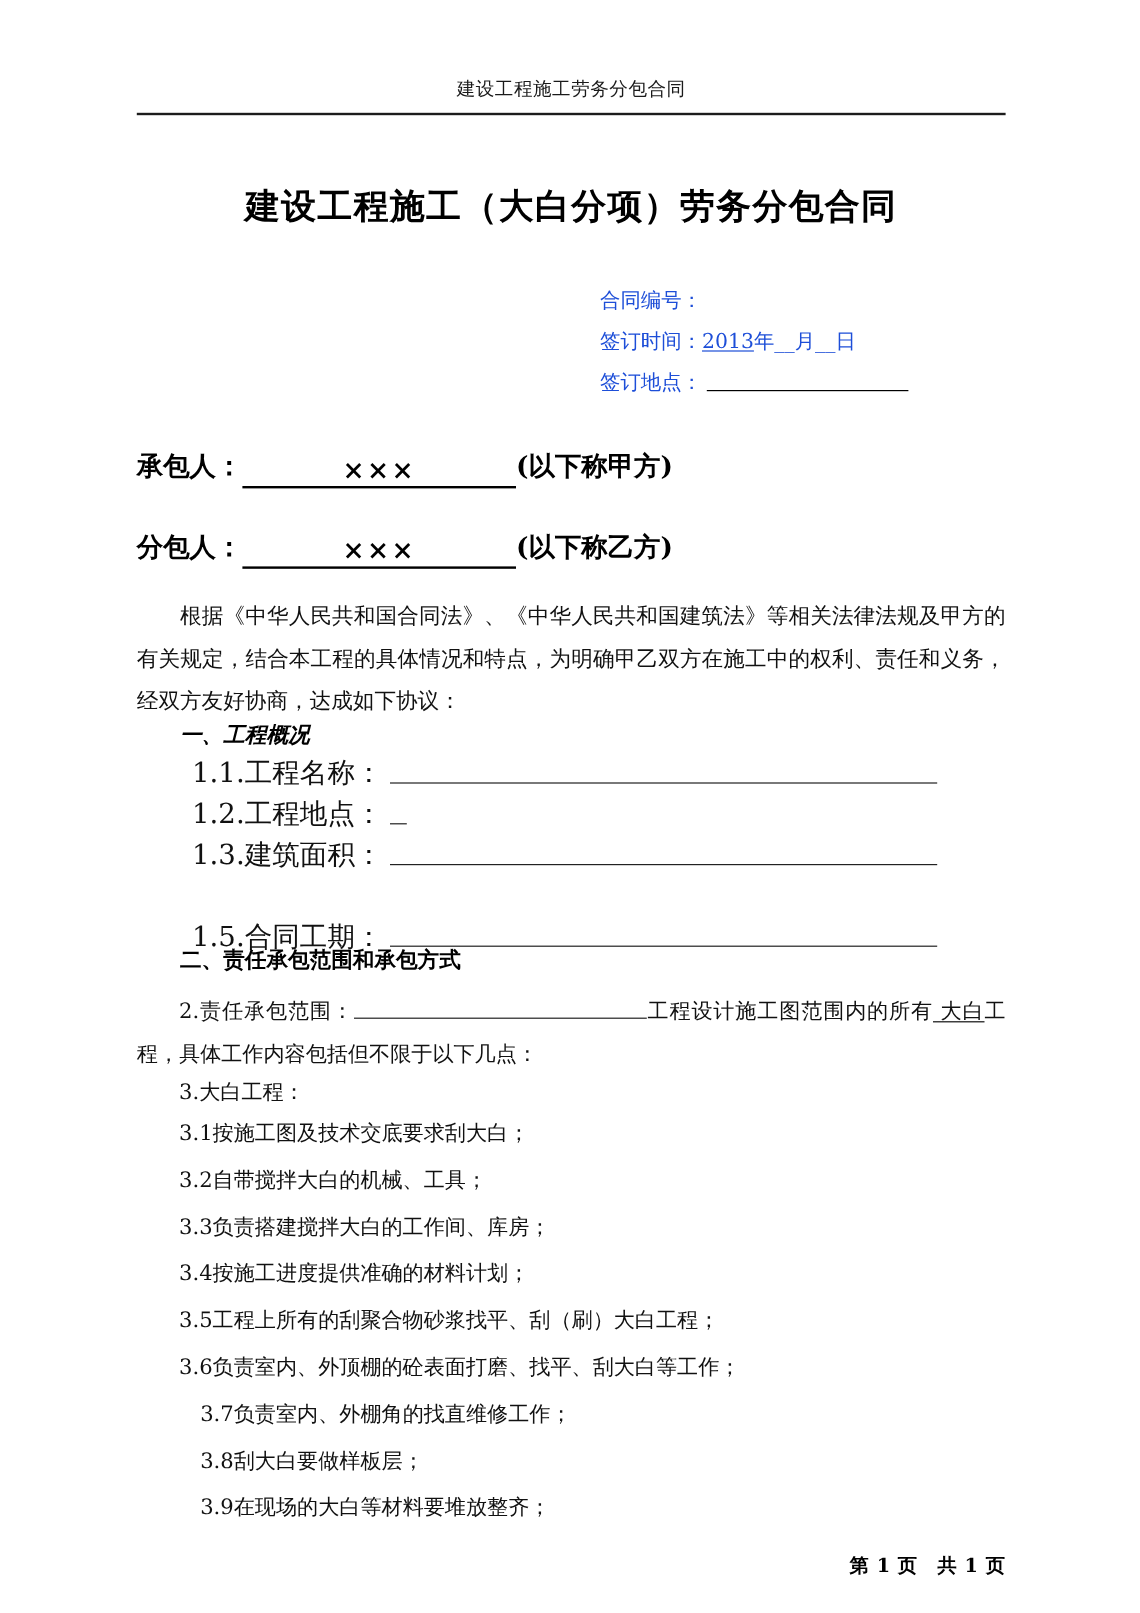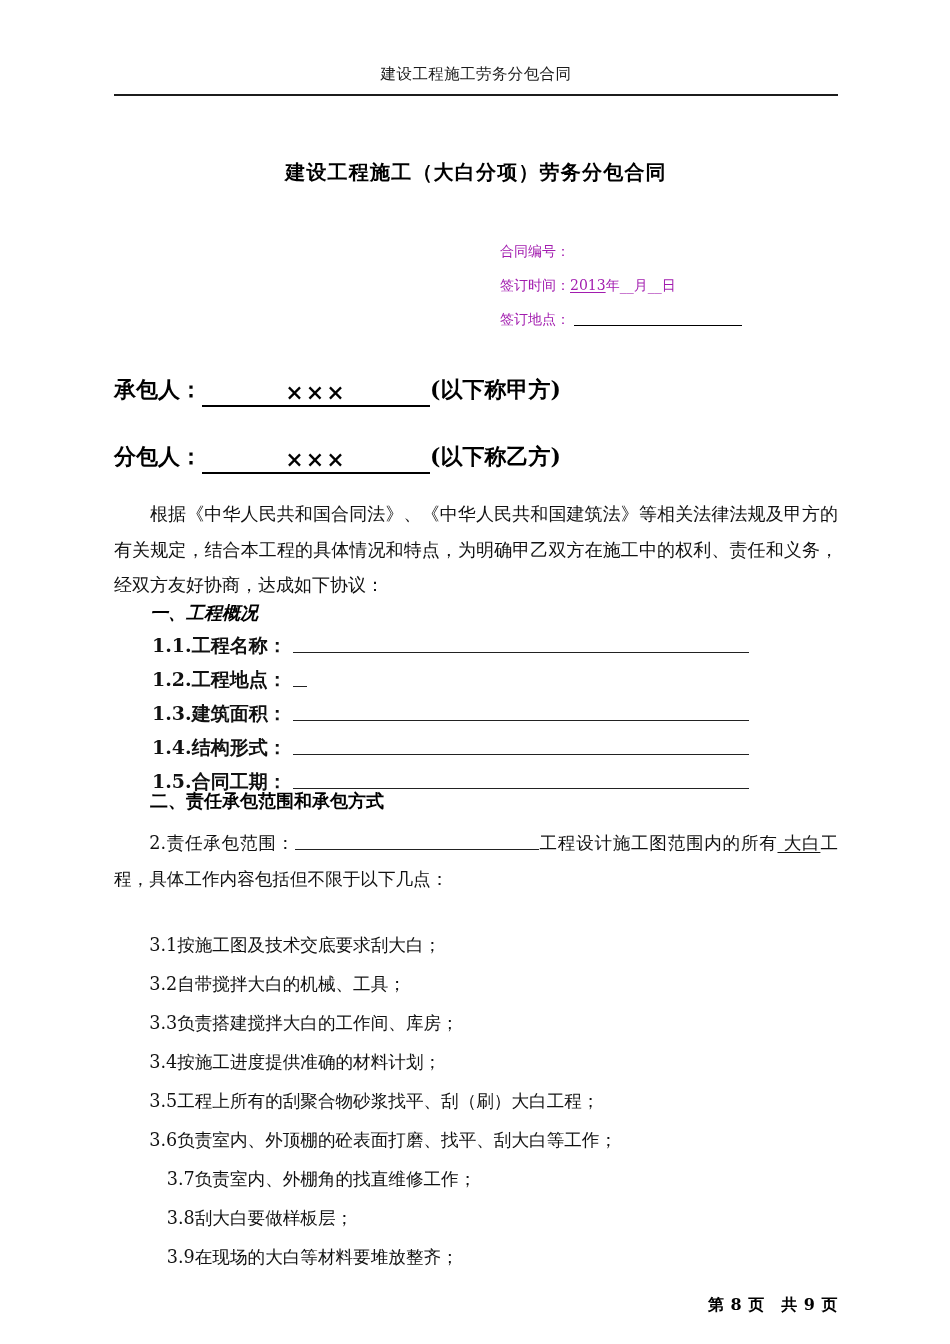--- a/index.html
+++ b/index.html
@@ -46,35 +46,35 @@
     border-top: 2.4px solid #1c1c1c;
   }
 
   
   .doc-title {
     position: absolute;
     left: 114px;
     top: 152px;
     width: 724px;
     text-align: center;
-    font-size: 20px;
+    font-size: 29px;
     font-weight: bold;
     letter-spacing: 1.2px;
     line-height: 40px;
     color: #000;
   }
 
   
   .meta {
     position: absolute;
     left: 500px;
     top: 234px;
-    font-size: 14px;
+    font-size: 17px;
     line-height: 34px;
-    color: #a21caf;
+    color: #1d4ed8;
   }
   .meta-row { white-space: nowrap; }
   .u-2014 {
     text-decoration: underline;
     text-underline-offset: 2px;
   }
   .meta-blank {
     display: inline-block;
     width: 168px;
     border-bottom: 1.6px solid #000;
@@ -132,25 +132,24 @@
     color: #000;
   }
   .sec1 { top: 598px; font-style: italic; }
   .sec2 { top: 786px; }
 
   
   .fi {
     position: absolute;
     left: 114px;
     width: 724px;
-    font-size: 19px;
+    font-size: 23px;
     line-height: 30px;
     white-space: nowrap;
     color: #111;
-    font-weight: bold;
   }
   .fi .lbl {
     display: inline-block;
     margin-left: 2em;
   }
   .fi-line {
     display: inline-block;
     border-bottom: 1.5px solid #222;
     height: 15px;
     vertical-align: -1px;
@@ -267,39 +266,37 @@
   </div>
 
   <div class="fi r12">
     <span class="lbl">1.2.工程地点：</span><span class="fi-line w-short"></span>
   </div>
 
   <div class="fi r13">
     <span class="lbl">1.3.建筑面积：</span><span class="fi-line w-long"></span>
   </div>
 
-  <div class="fi r14">
-    <span class="lbl">1.4.结构形式：</span><span class="fi-line w-long"></span>
-  </div>
 
   <div class="fi r15">
     <span class="lbl">1.5.合同工期：</span><span class="fi-line w-long"></span>
   </div>
 
   <div class="sec-head sec2">二、责任承包范围和承包方式</div>
 
   <div class="clause2">
     <span>2.责任承包范围：</span><span class="inline-blank"></span><span>工程设计施工图范围内的所有</span><span class="u-text"> 大白</span><span>工程，具体工作内容包括但不限于以下几点：</span>
   </div>
 
+  <div class="line l3 ind-2">3.大白工程：</div>
   <div class="line l31 ind-2">3.1按施工图及技术交底要求刮大白；</div>
   <div class="line l32 ind-2">3.2自带搅拌大白的机械、工具；</div>
   <div class="line l33 ind-2">3.3负责搭建搅拌大白的工作间、库房；</div>
   <div class="line l34 ind-2">3.4按施工进度提供准确的材料计划；</div>
   <div class="line l35 ind-2">3.5工程上所有的刮聚合物砂浆找平、刮（刷）大白工程；</div>
   <div class="line l36 ind-2">3.6负责室内、外顶棚的砼表面打磨、找平、刮大白等工作；</div>
   <div class="line l37 ind-3">3.7负责室内、外棚角的找直维修工作；</div>
   <div class="line l38 ind-3">3.8刮大白要做样板层；</div>
   <div class="line l39 ind-3">3.9在现场的大白等材料要堆放整齐；</div>
 
-  <div class="footer">第 8 页　共 9 页</div>
+  <div class="footer">第 1 页　共 1 页</div>
 
 </div>
 
 </body></html>

